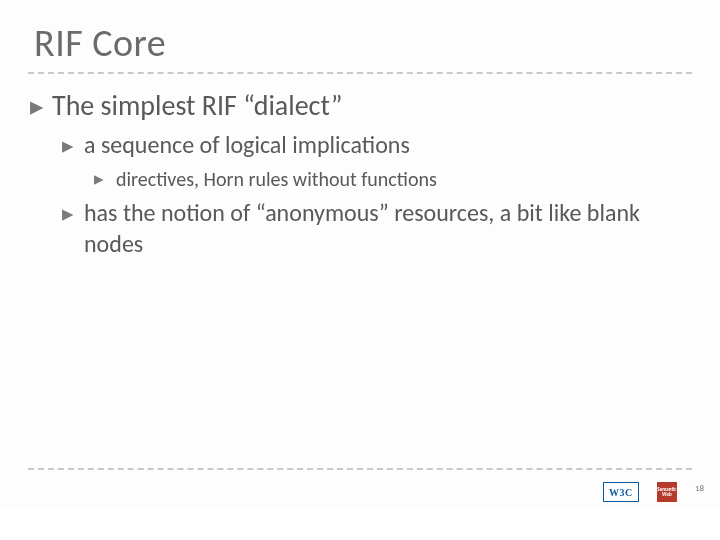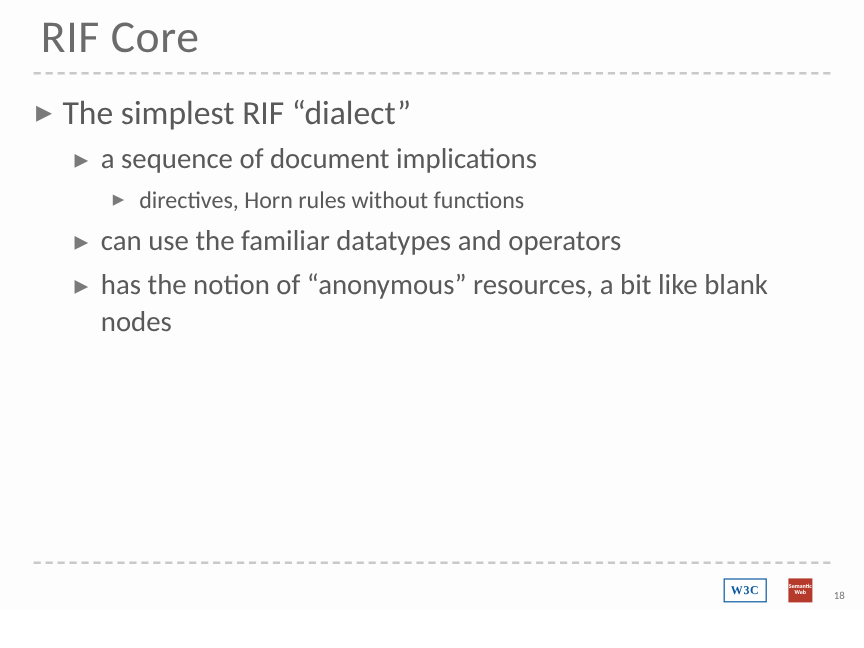--- a/index.html
+++ b/index.html
@@ -9,21 +9,21 @@
     height: 540px;
     background: #ffffff;
     font-family: "Gill Sans", "Gill Sans MT", "Segoe UI", Calibri, sans-serif;
     color: #595959;
     overflow: hidden;
   }
   .slide {
     box-sizing: border-box;
     width: 720px;
     height: 508px;
-    padding: 8px 28px 10px 28px;
+    padding: 20px 28px 10px 28px;
     position: relative;
     background: #fdfdfd;
   }
   .title {
     font-size: 38px;
     font-weight: 400;
     color: #6b6b6b;
     padding: 0 6px 6px 6px;
     border-bottom: 2px dashed #c9c9c9;
     margin-bottom: 14px;
@@ -55,21 +55,20 @@
     left: 28px;
     right: 28px;
     bottom: 38px;
     border-top: 2px dashed #c9c9c9;
   }
   .footer {
     position: absolute;
     right: 16px;
     bottom: 6px;
     display: flex;
-    align-items: flex-end;
     gap: 18px;
   }
   .w3c {
     width: 34px;
     height: 18px;
     border: 1px solid #0b5aa0;
     background: #fff;
     font-size: 10px;
     font-weight: 700;
     font-family: Georgia, serif;
@@ -98,23 +97,22 @@
   }
 </style>
 </head>
 <body>
 
 <div class="slide">
   <div class="title">RIF Core</div>
 
   <ul>
     <li class="bullet l1">The simplest RIF “dialect”</li>
-    <li class="bullet l2">a sequence of document implications</li>
+    <li class="bullet l2">a sequence of logical implications</li>
     <li class="bullet l3">directives, Horn rules without functions</li>
-    <li class="bullet l2">can use the familiar datatypes and operators</li>
     <li class="bullet l2">has the notion of “anonymous” resources, a bit like blank nodes</li>
   </ul>
 
   <div class="hr-bottom"></div>
 
   <div class="footer">
     <div class="w3c">W3C</div>
     <div class="sw">Semantic Web</div>
     <div class="pagenum">18</div>
   </div>

